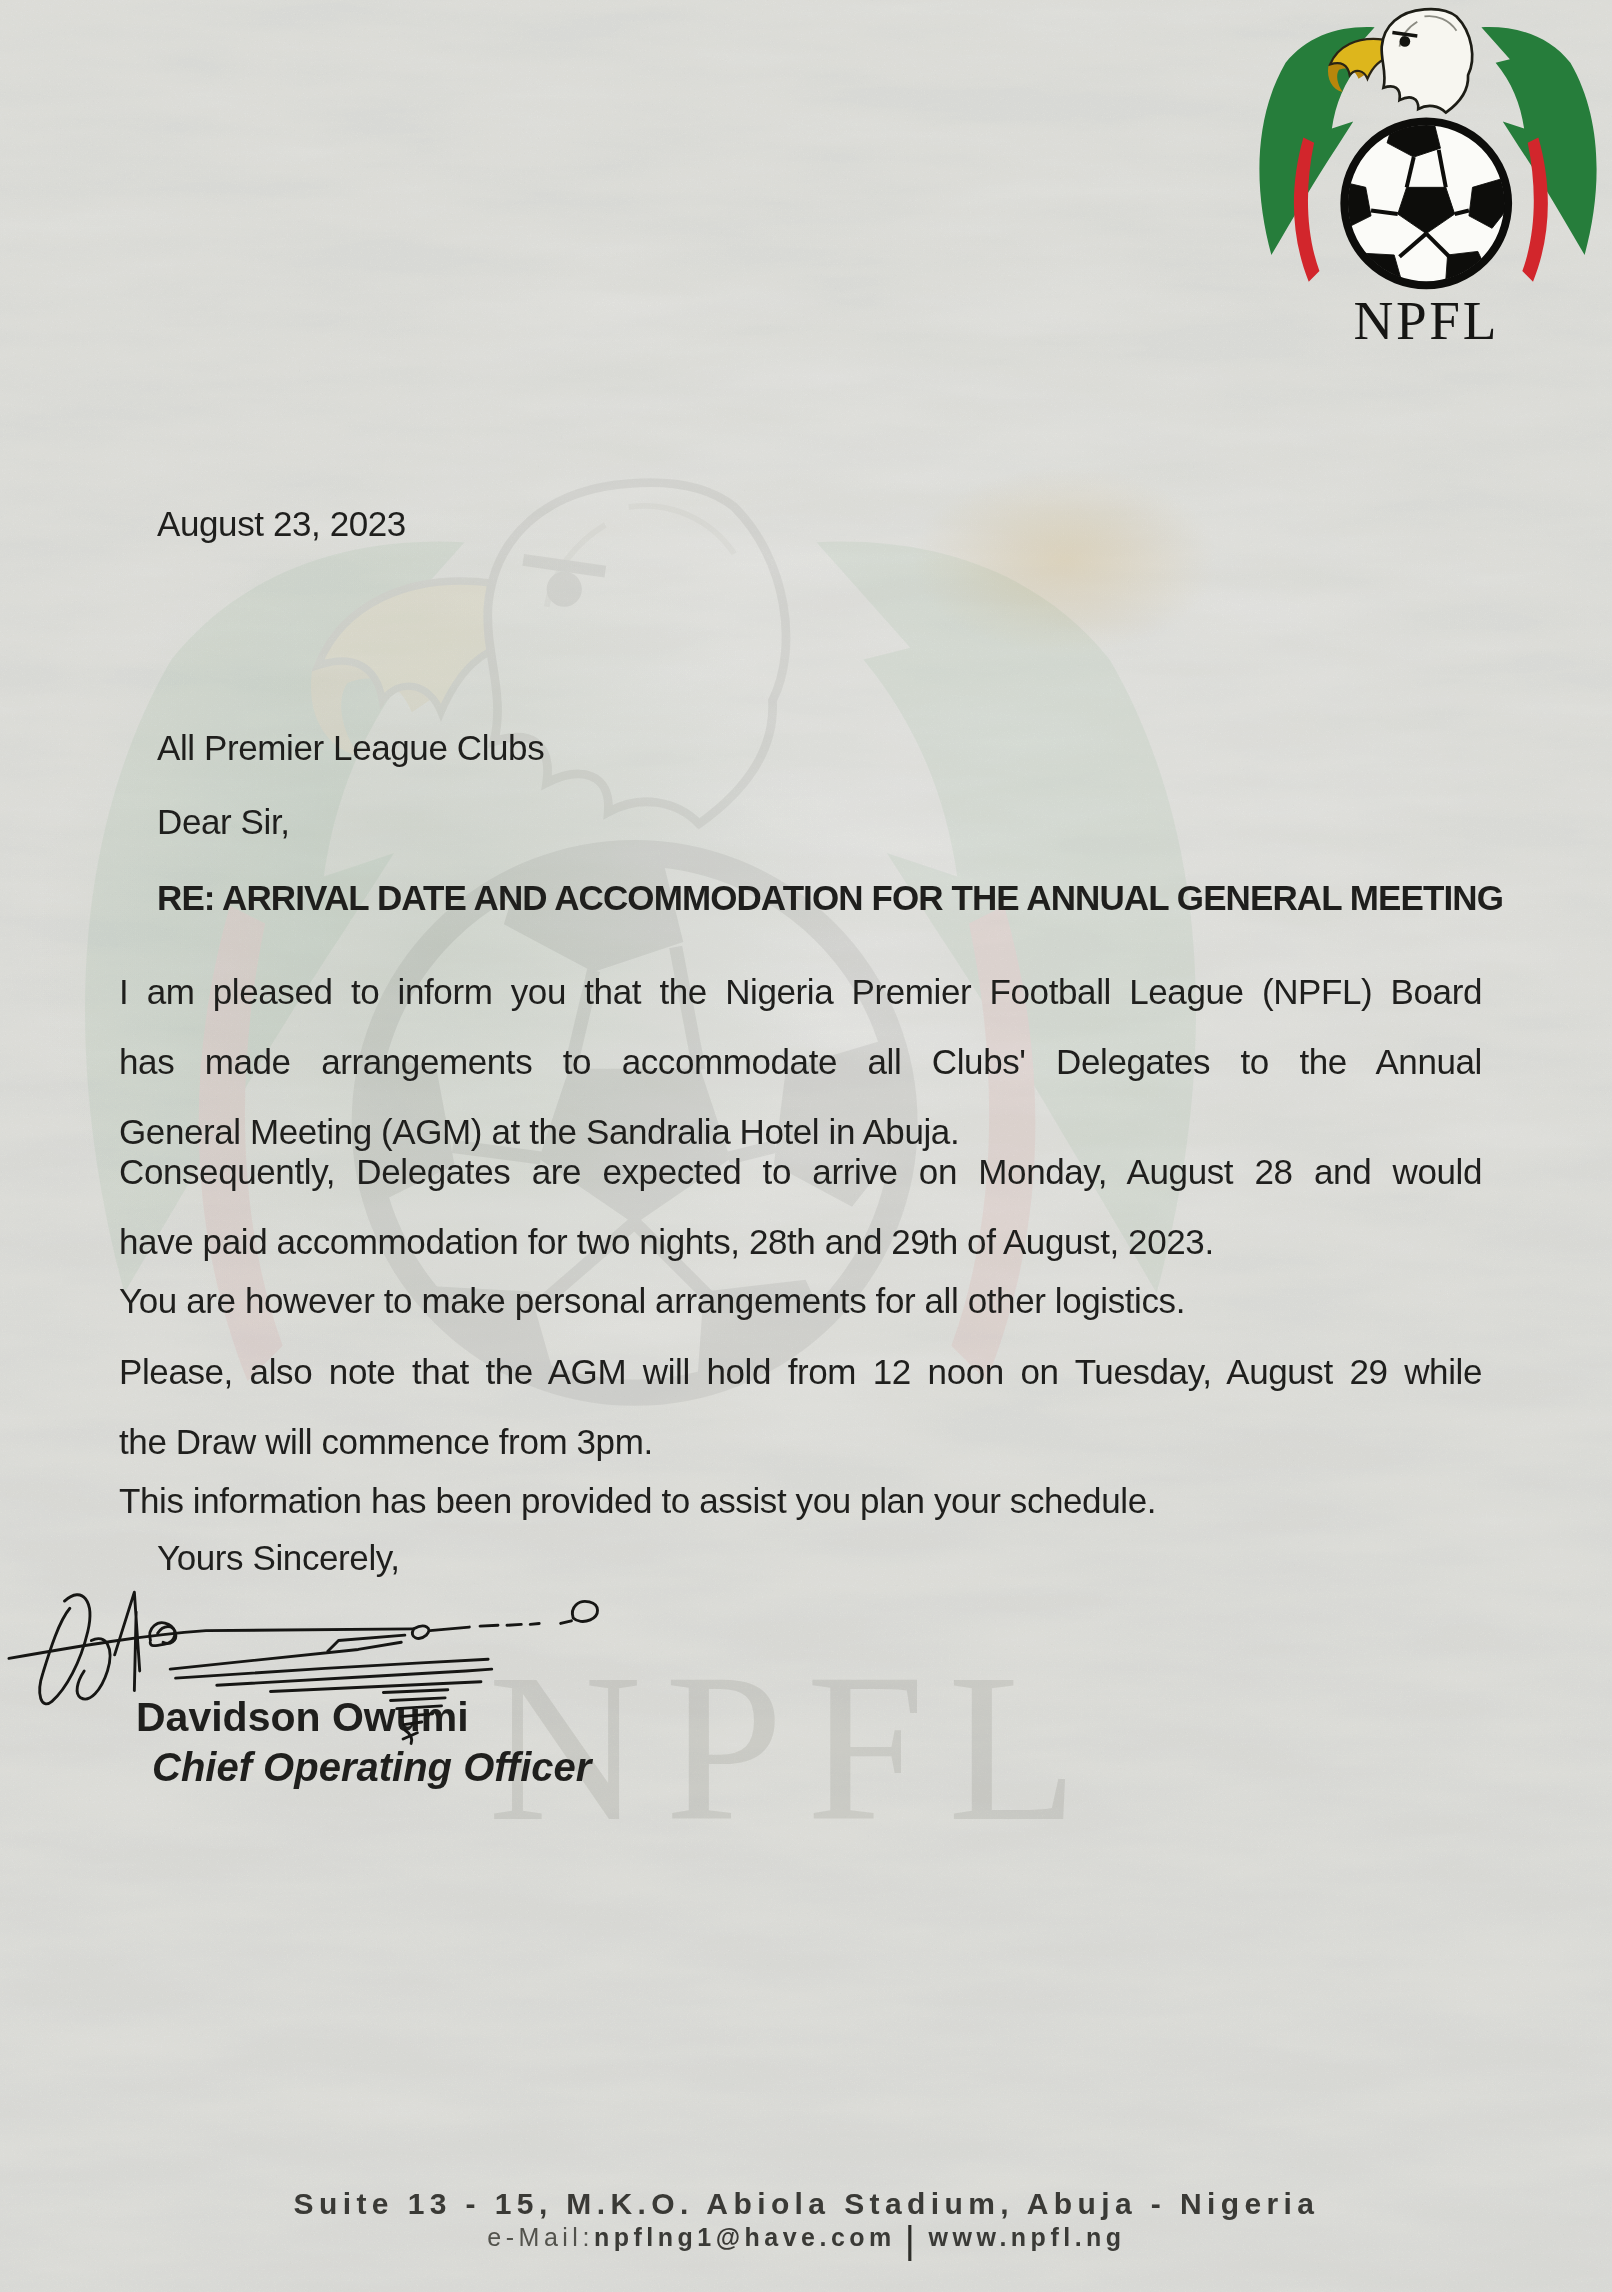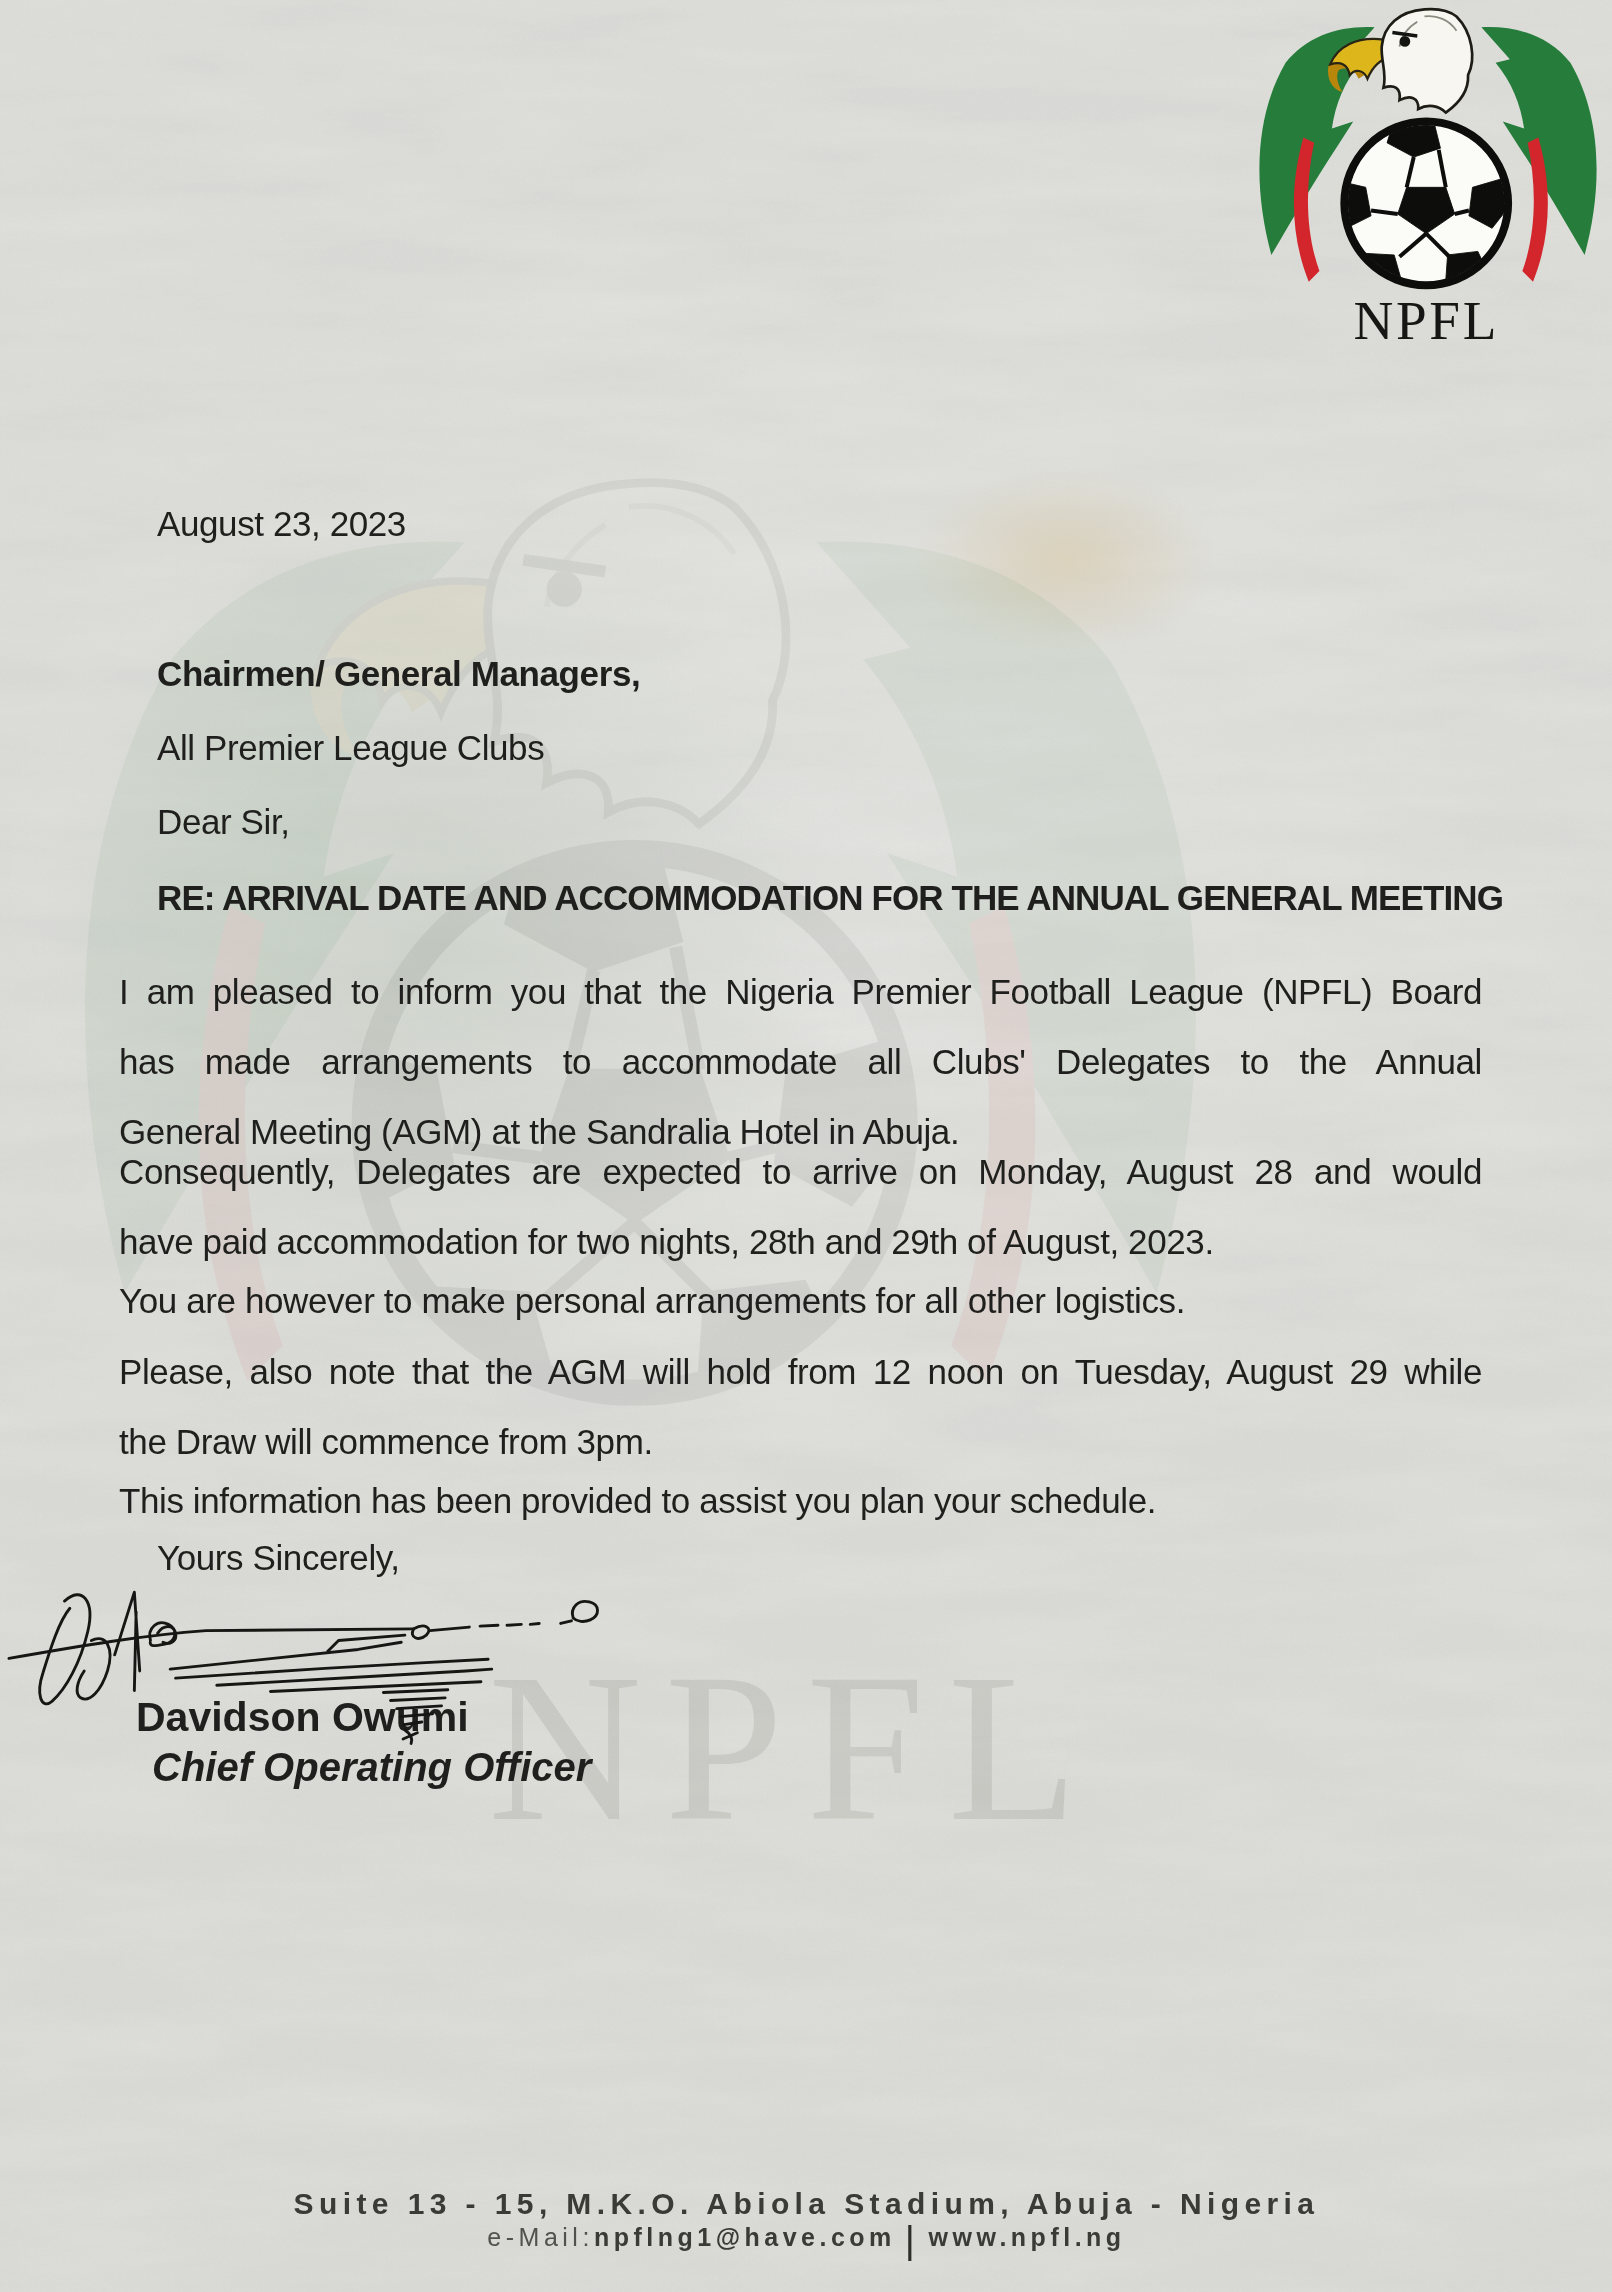--- a/index.html
+++ b/index.html
@@ -130,21 +130,20 @@
   </svg>
   <div class="ghost-word">NPFL</div>
 
   <svg class="logo" viewBox="0 0 400 400">
     <use href="#crest" xlink:href="#crest"></use>
     <text x="198" y="376" text-anchor="middle" font-family="Liberation Serif, DejaVu Serif, serif" font-size="62" letter-spacing="3" fill="#161614">NPFL</text>
   </svg>
 
   <div class="row" style="top:498px">August 23, 2023</div>
 
-  <div class="row bold" style="top:648px">Chairmen/ General Managers,</div>
   <div class="row" style="top:722px">All Premier League Clubs</div>
   <div class="row" style="top:796px">Dear Sir,</div>
 
   <div class="row subject" style="top:872px">RE: ARRIVAL DATE AND ACCOMMODATION FOR THE ANNUAL GENERAL MEETING</div>
 
   <div class="block" style="top:948px">
     <div class="ln just">I am pleased to inform you that the Nigeria Premier Football League (NPFL) Board</div>
     <div class="ln just">has made arrangements to accommodate all Clubs' Delegates to the Annual</div>
     <div class="ln">General Meeting (AGM) at the Sandralia Hotel in Abuja.</div>
   </div>

